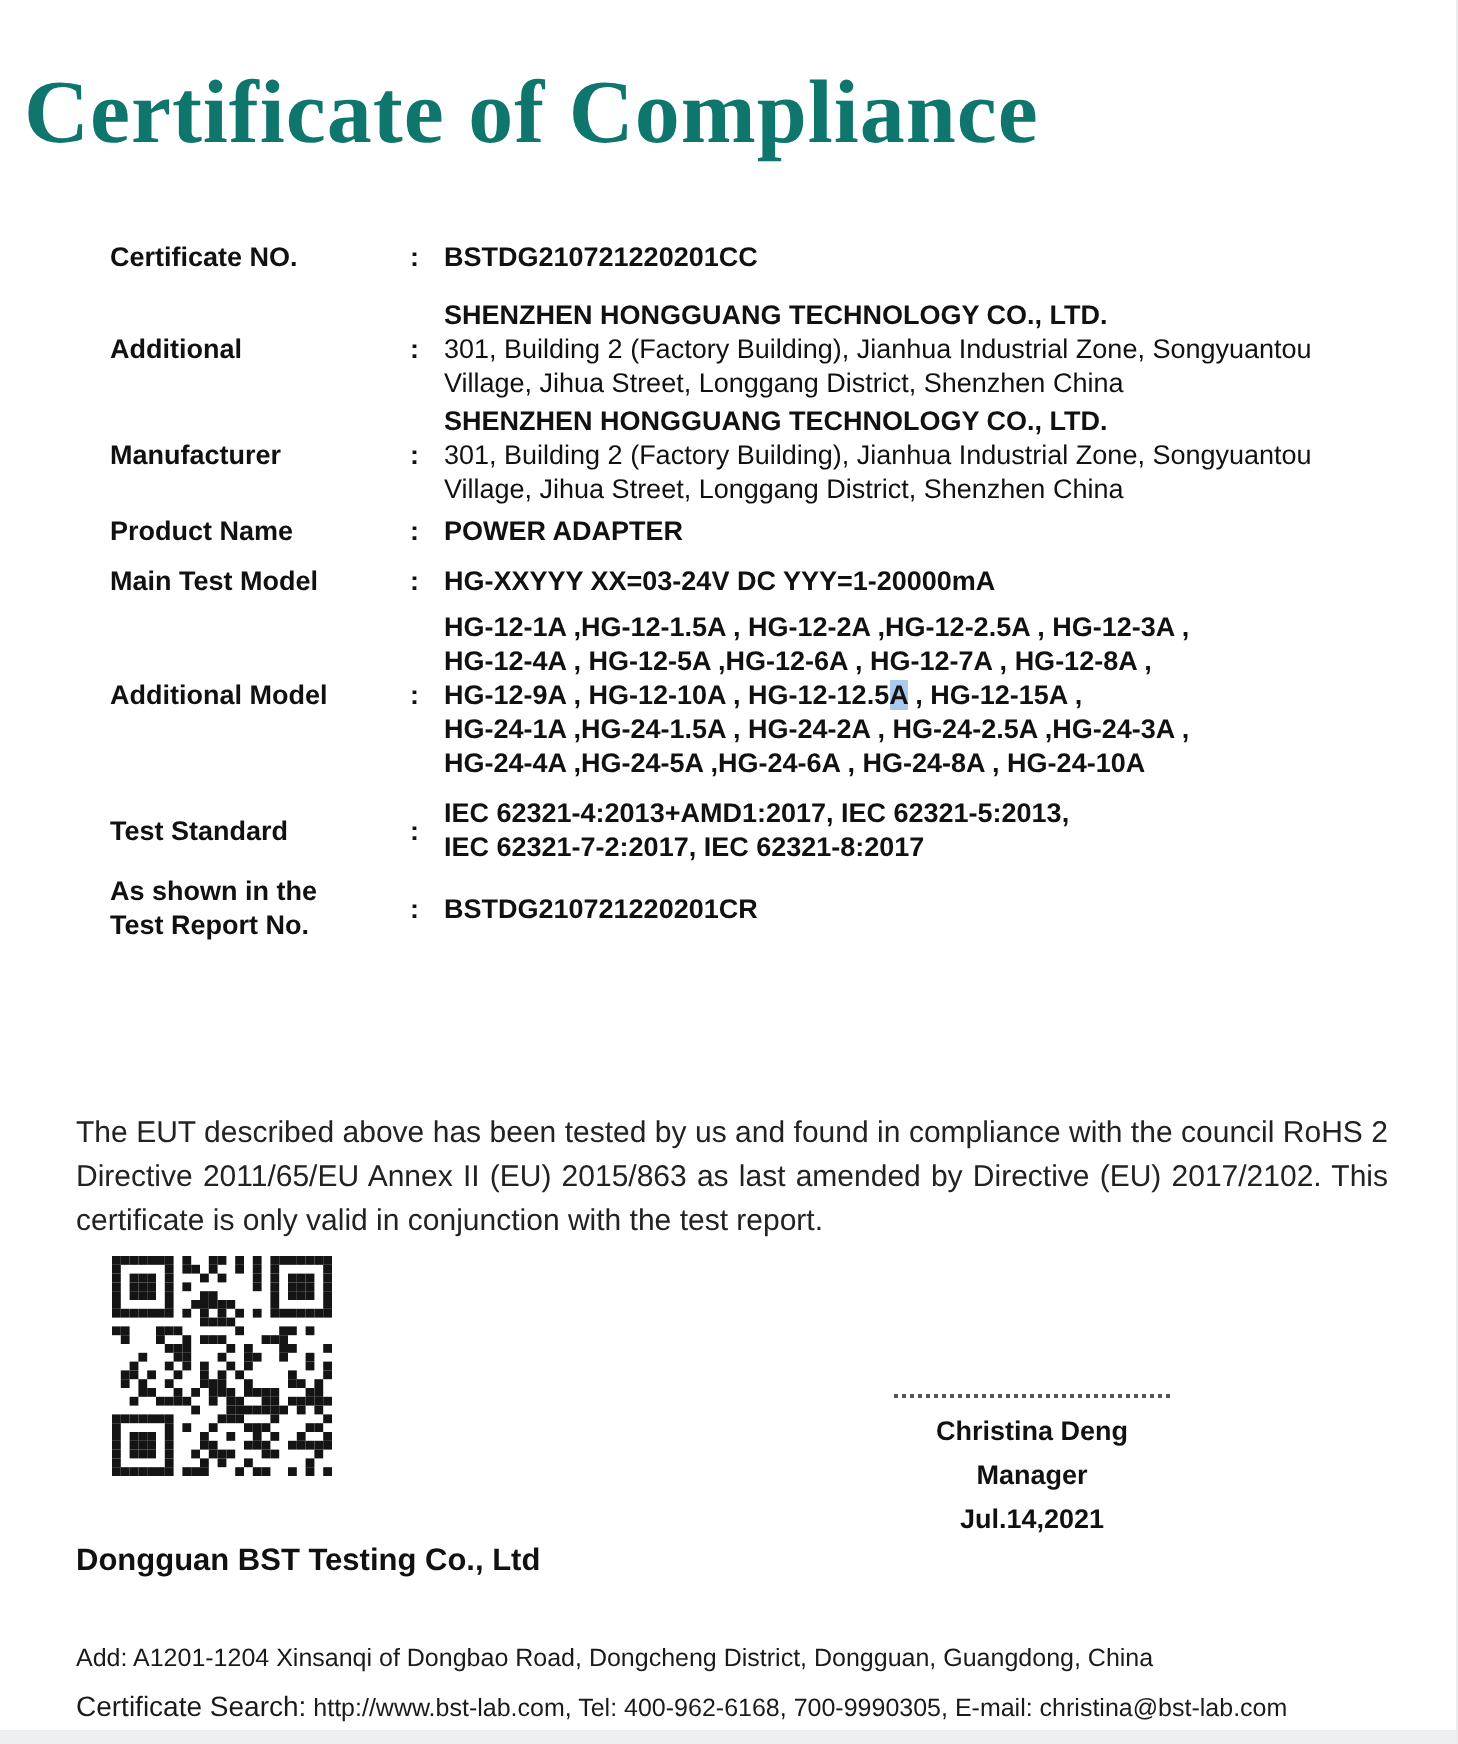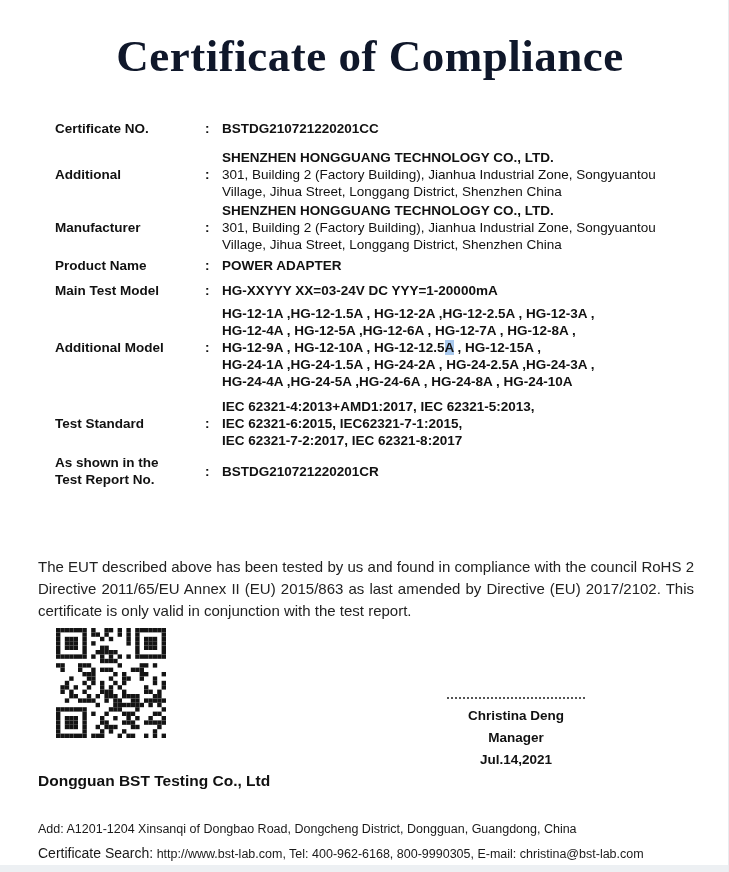--- a/index.html
+++ b/index.html
@@ -9,25 +9,24 @@
     position:relative;
     width:729px; height:872px;
     background:#ffffff;
     overflow:hidden;
     border-right:1px solid #e9ebee;
   }
 
   
   .title {
     position:absolute; top:30px; left:12px; right:0;
-    text-align:center;
     font-family:"Liberation Serif", serif;
     font-weight:bold;
     font-size:45px;
-    color:#0f172a;
+    color:#0f766e;
     letter-spacing:0.5px;
   }
 
   
   .details { position:absolute; top:120px; left:55px; right:40px; font-size:13.5px; line-height:17px; }
   .row { display:flex; align-items:center; }
   .row .label { width:150px; font-weight:bold; flex:none; }
   .row .colon { width:17px; font-weight:bold; flex:none; }
   .row .value { width:445px; font-weight:bold; }
   .row .value.vblock { font-weight:normal; }
@@ -122,21 +121,20 @@
         <div class="nowrap">HG-24-1A ,HG-24-1.5A , HG-24-2A , HG-24-2.5A ,HG-24-3A ,</div>
         <div class="nowrap">HG-24-4A ,HG-24-5A ,HG-24-6A , HG-24-8A , HG-24-10A</div>
       </div>
     </div>
 
     <div class="row mb5">
       <div class="label">Test Standard</div>
       <div class="colon">:</div>
       <div class="value">
         <div class="nowrap">IEC 62321-4:2013+AMD1:2017, IEC 62321-5:2013,</div>
-        <div class="nowrap">IEC 62321-6:2015, IEC62321-7-1:2015,</div>
         <div class="nowrap">IEC 62321-7-2:2017, IEC 62321-8:2017</div>
       </div>
     </div>
 
     <div class="row">
       <div class="label">
         <div>As shown in the</div>
         <div>Test Report No.</div>
       </div>
       <div class="colon">:</div>
@@ -433,18 +431,18 @@
   <div class="signature">
     <div class="sig-line"></div>
     <div class="sig-text">Christina Deng</div>
     <div class="sig-text">Manager</div>
     <div class="sig-text">Jul.14,2021</div>
   </div>
 
   <div class="footer">
     <div class="company">Dongguan BST Testing Co., Ltd</div>
     <div class="address">Add: A1201-1204 Xinsanqi of Dongbao Road, Dongcheng District, Dongguan, Guangdong, China</div>
-    <div class="search"><span class="search-label">Certificate Search:</span><span> http://www.bst-lab.com, Tel: 400-962-6168, 800-9990305, E-mail: christina@bst-lab.com</span></div>
+    <div class="search"><span class="search-label">Certificate Search:</span><span> http://www.bst-lab.com, Tel: 400-962-6168, 700-9990305, E-mail: christina@bst-lab.com</span></div>
   </div>
 
   <div class="bottom-bar"></div>
 
 </div>
 
 </body></html>

